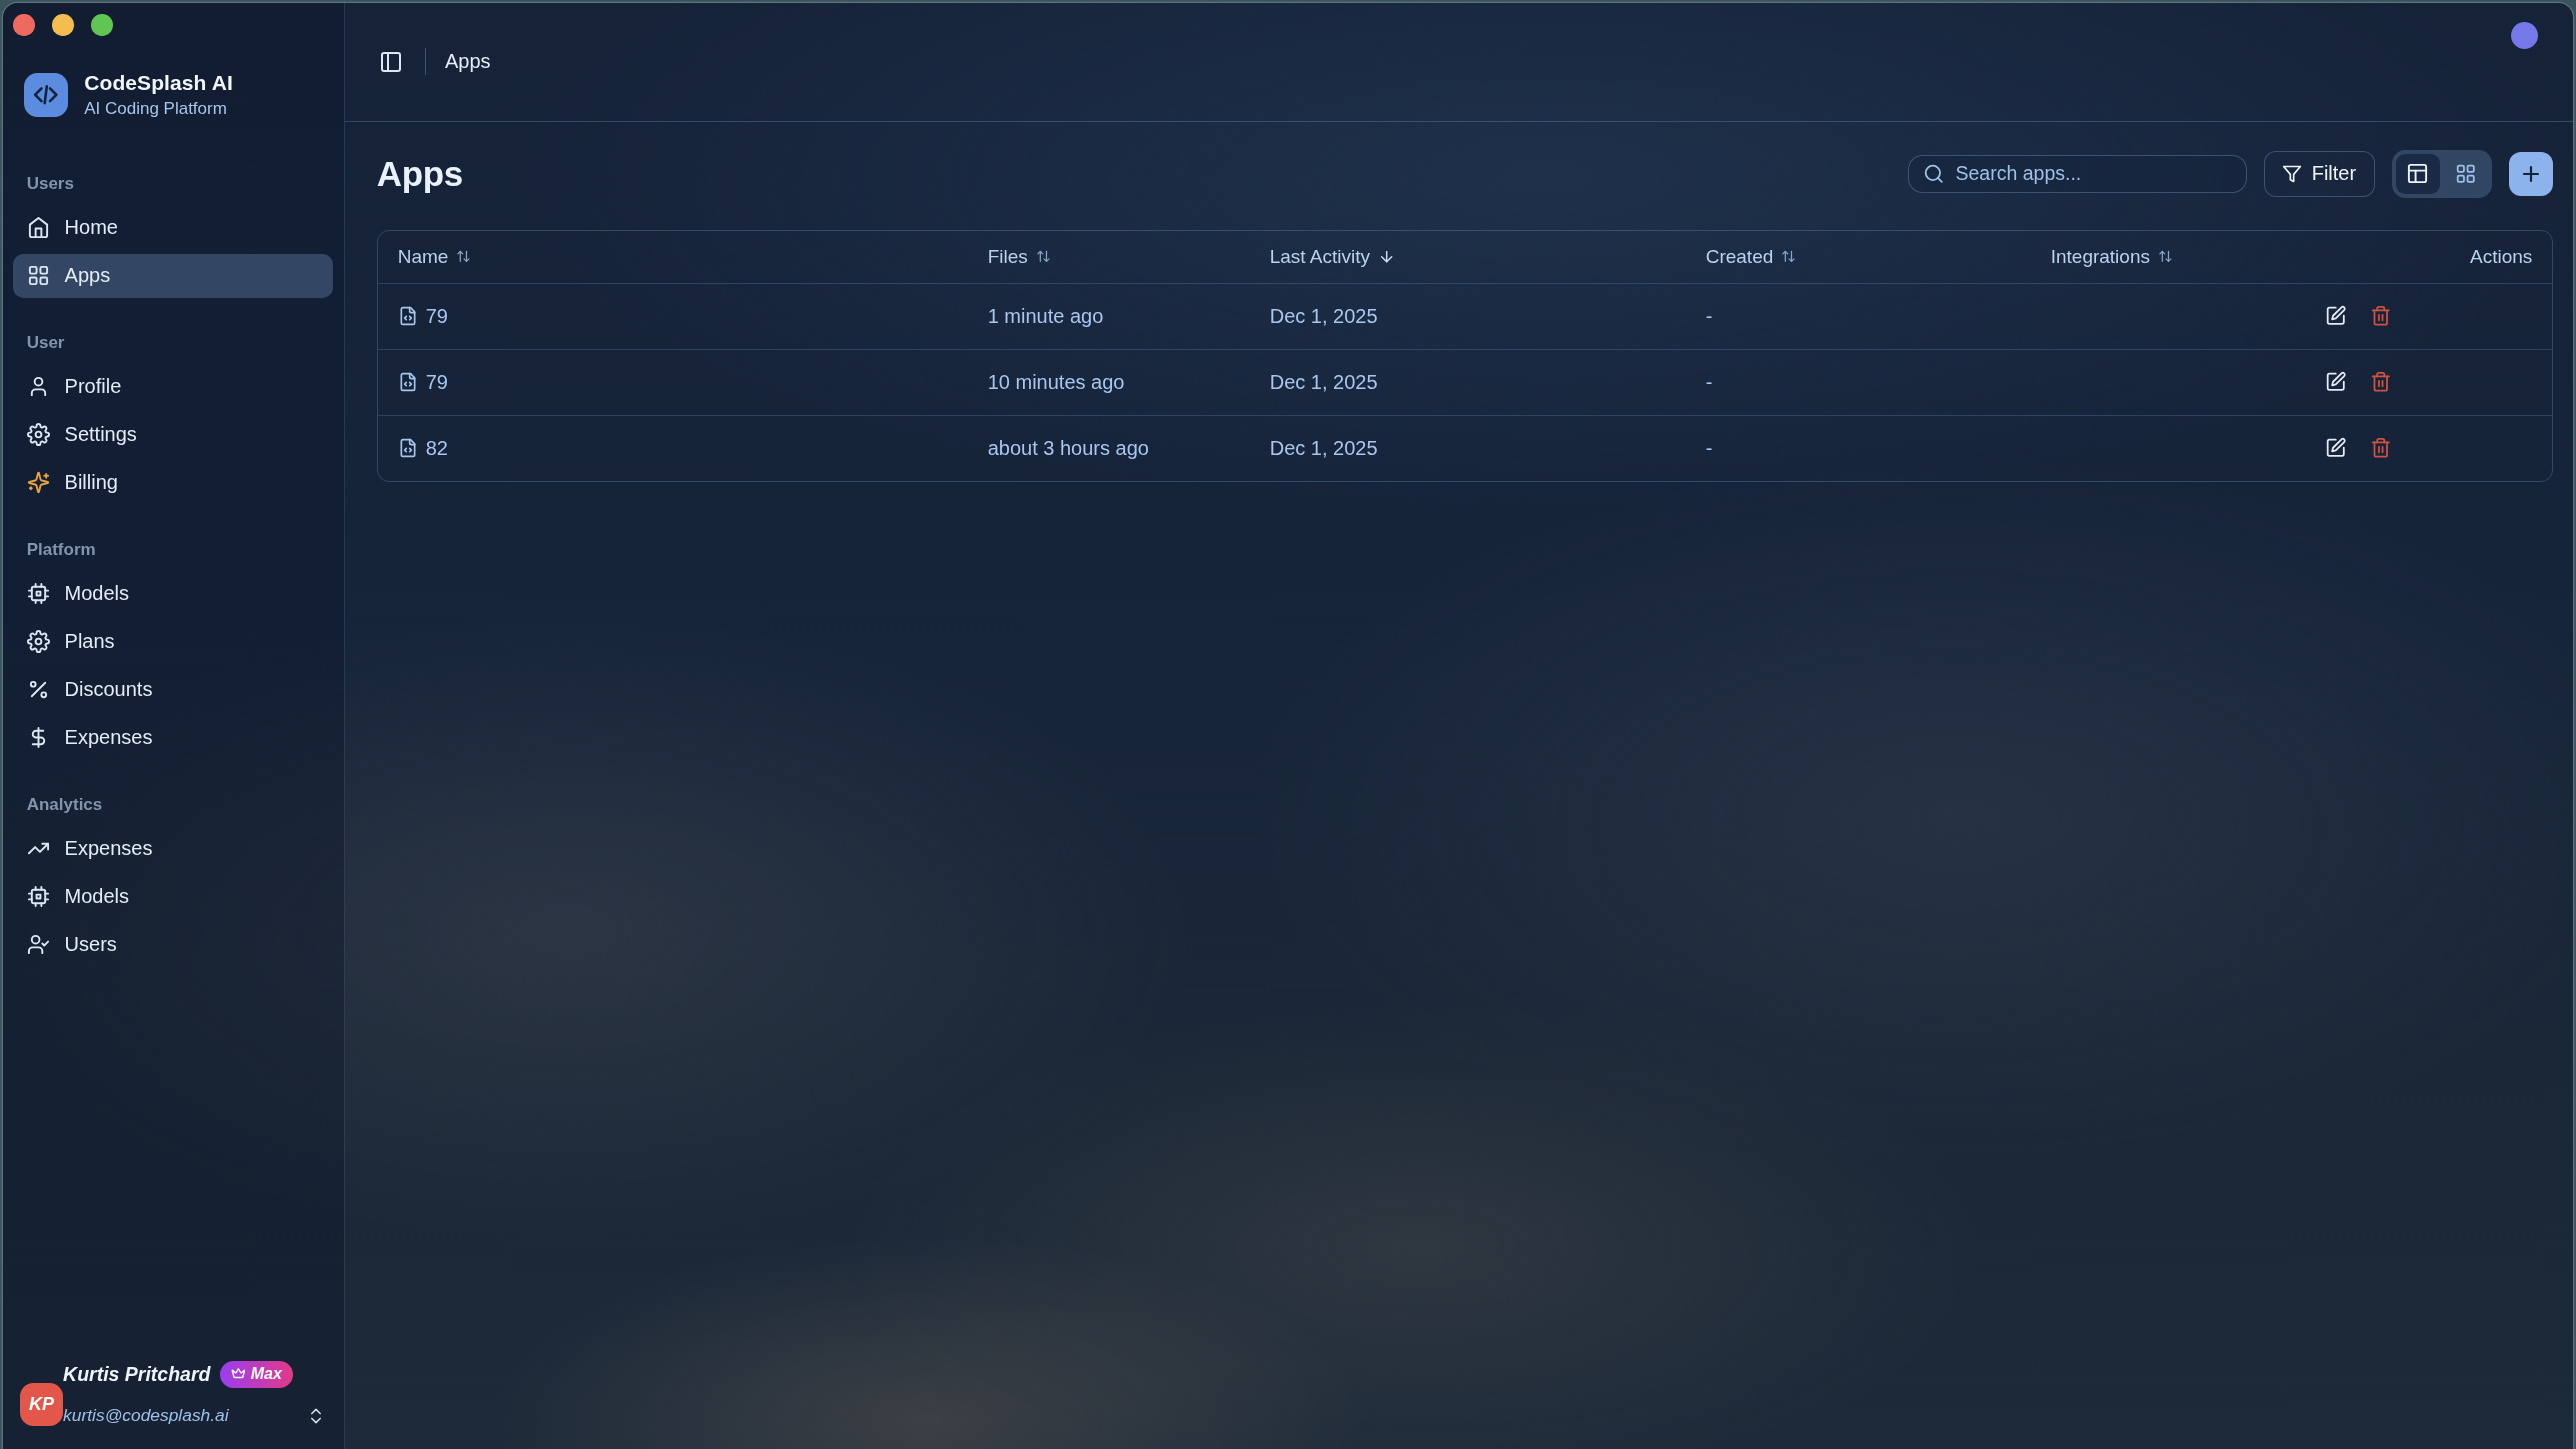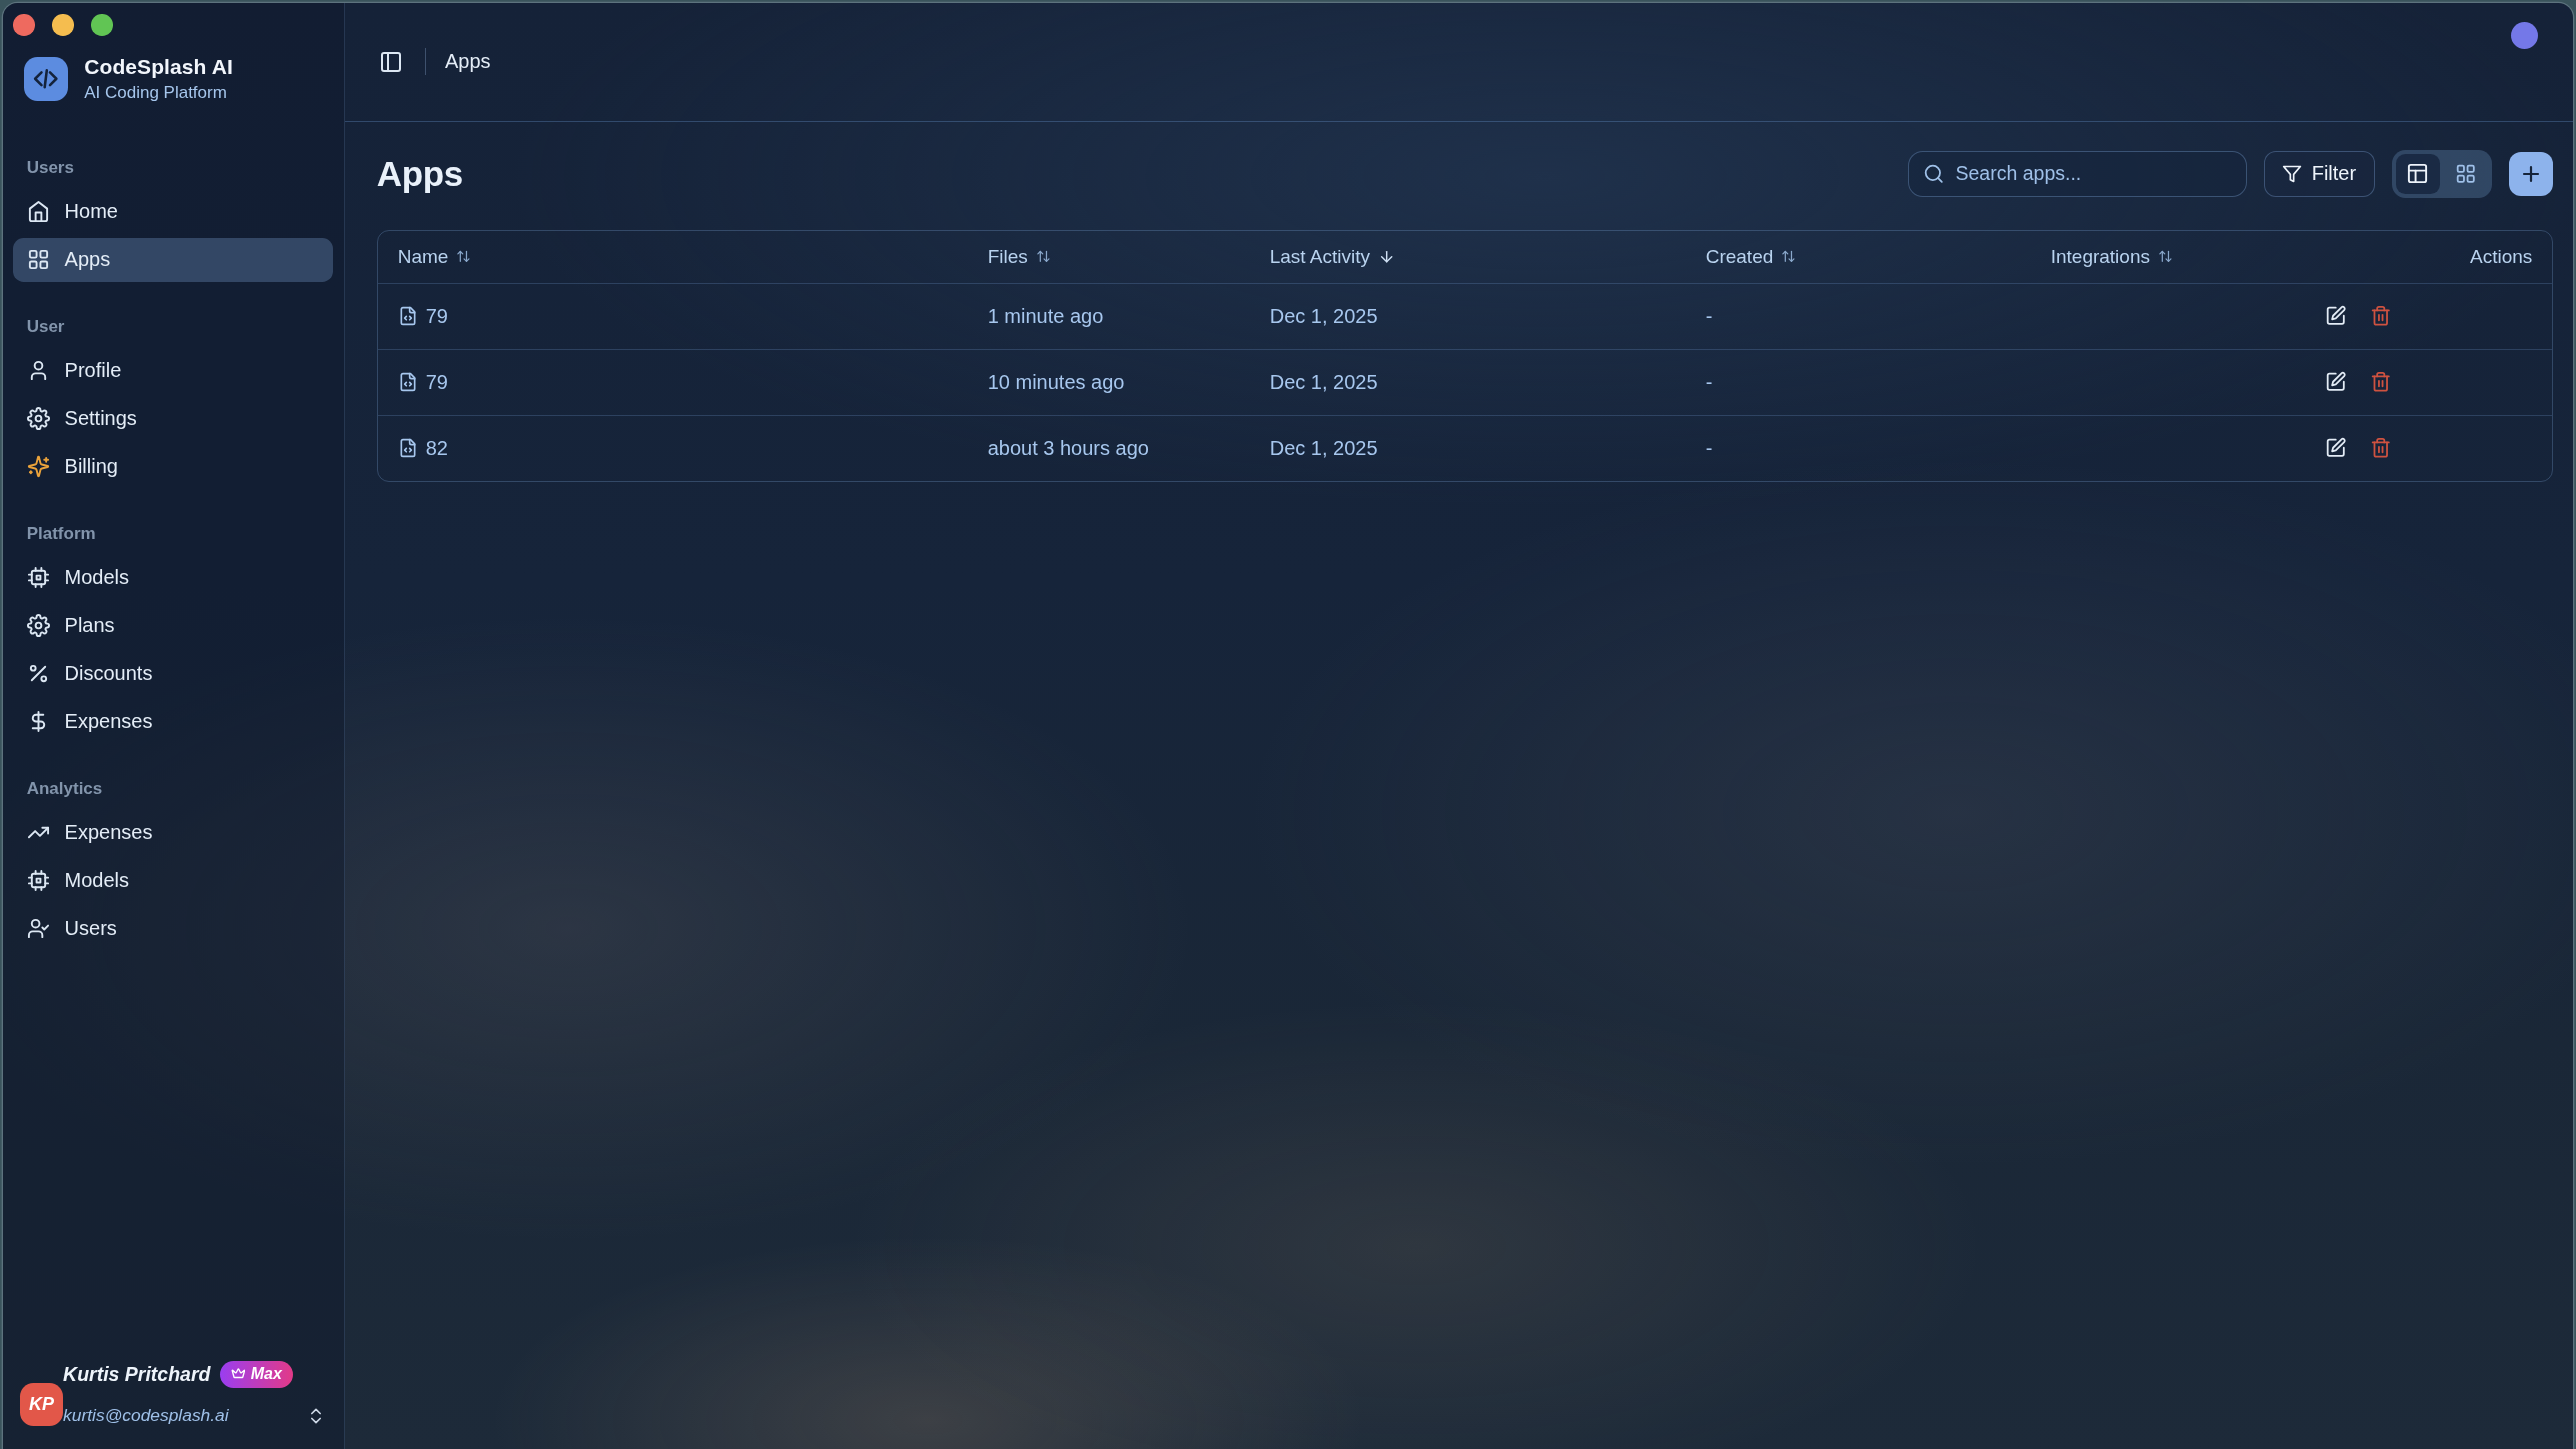--- a/index.html
+++ b/index.html
@@ -40,21 +40,21 @@
   }
 
   svg { display:block; }
 
   
   .sidebar {
     width:342px; flex:0 0 342px; height:100%;
     background:rgba(14,25,43,0.42);
     border-right:1.3px solid rgba(120,160,210,0.20);
     display:flex; flex-direction:column;
-    padding-top:52px;
+    padding-top:68px;
   }
   .brand { display:flex; align-items:center; gap:16px; padding:0 21.5px; }
   .brand-icon {
     width:44px; height:44px; border-radius:13.4px; background:#5c8ce0;
     display:flex; align-items:center; justify-content:center; color:#14233c;
   }
   .brand-title { font-size:21px; font-weight:bold; color:#f2f6fc; letter-spacing:0.1px; }
   .brand-tagline { font-size:17px; color:#a6c6ec; margin-top:4px; }
 
   nav.side-nav { flex:1 1 auto; overflow:hidden; padding-top:20px; }
@@ -102,21 +102,21 @@
   .panel-toggle { width:27px; height:27px; color:#dce7f3; cursor:pointer; background:none; border:none; }
   .tb-divider { width:1.3px; height:27px; background:rgba(140,170,210,0.35); margin:0 19px; }
   .breadcrumb { font-size:20px; color:#e4edf7; }
 
   .content { flex:1 1 auto; padding:28px 20px 0 32px; }
   .page-head { display:flex; align-items:center; }
   .page-title { font-size:35px; font-weight:bold; color:#e9f1fa; letter-spacing:-0.3px; }
   .head-controls { margin-left:auto; display:flex; align-items:center; gap:17.4px; }
 
   .searchbox {
-    width:339px; height:46px; border-radius:14.8px;
+    width:339px; height:38px; border-radius:14.8px;
     border:1.3px solid rgba(130,170,220,0.35); background:rgba(20,35,60,0.45);
     display:flex; align-items:center; gap:10.7px; padding:0 14.8px;
   }
   .searchbox .sicon { color:#9fc0e8; flex:0 0 21.5px; }
   .searchbox input {
     flex:1; background:transparent; border:none; outline:none;
     font-family:"Liberation Sans", sans-serif;
     font-size:19.5px; color:#e4edf7;
   }
   .searchbox input::placeholder { color:#9fc0e8; }

